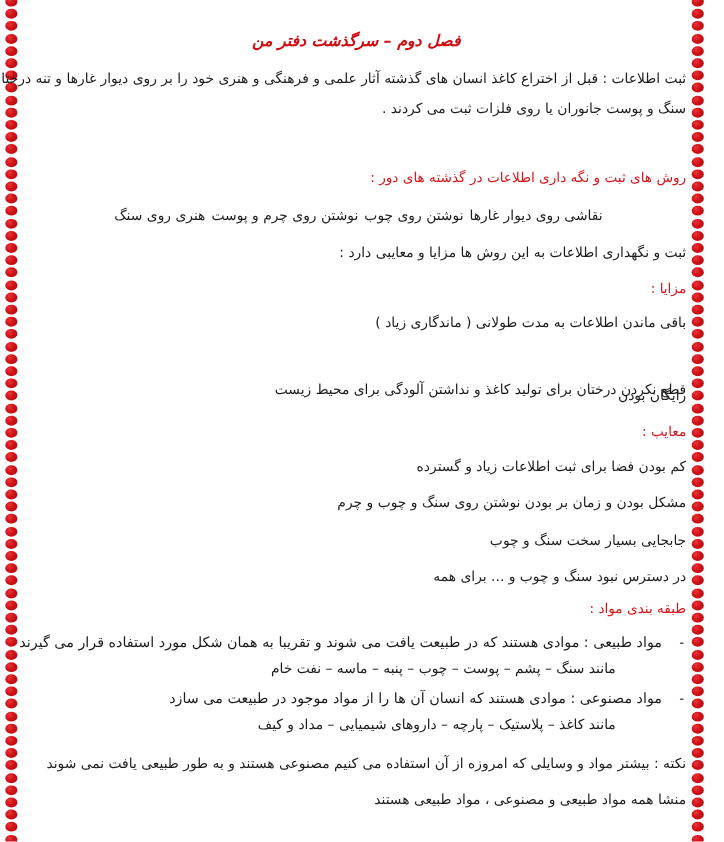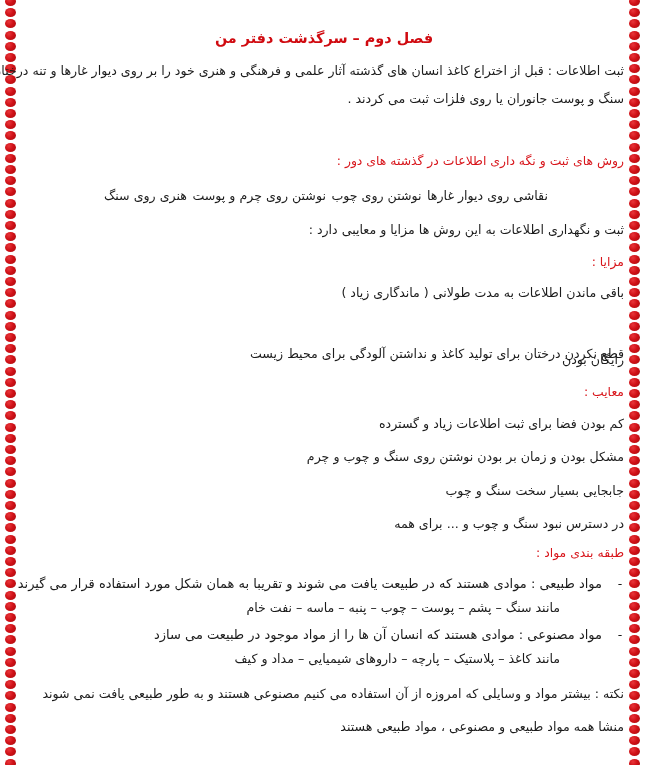--- a/index.html
+++ b/index.html
@@ -63,21 +63,21 @@
   .heading {
     color: #d8151b;
     font-size: 12.4px;
   }
 
   .para { color: #1c1c1c; }
 
   
   .r { right: 2px; text-align: right; }
   
-  .c { left: 0; right: 0; text-align: center; }
+  .c { left: 0; right: 0; text-align: center; font-style: italic; }
 
   
   .methods-row {
     position: absolute;
     left: 0;
     right: 0;
     display: flex;
     flex-direction: row;
     justify-content: space-between;
     align-items: baseline;

